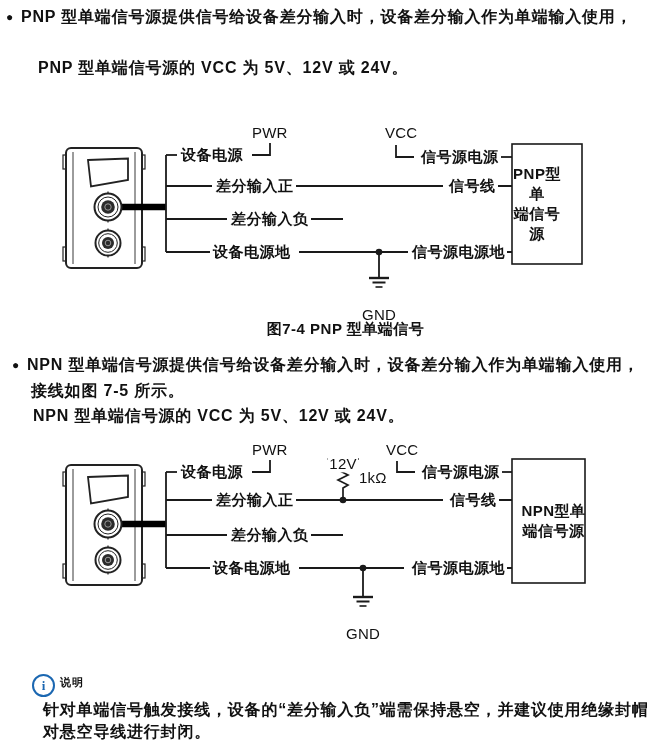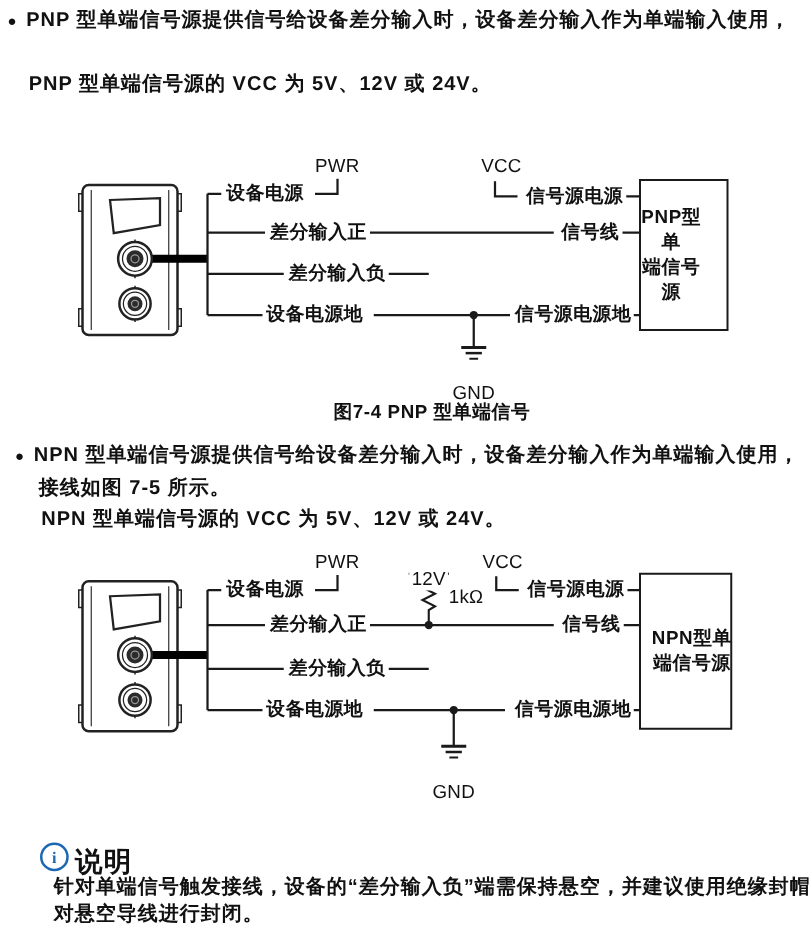--- a/index.html
+++ b/index.html
@@ -28,35 +28,35 @@
     line-height:20px;letter-spacing:0.5px;
   }
   .diagram-svg{position:absolute;left:0;top:0;}
   .diagram{position:absolute;left:0;padding-left:44px;}
   .note-icon{
     position:absolute;left:32px;top:674px;width:19px;height:19px;
     border:2px solid #1b67b1;border-radius:50%;color:#1b67b1;
     display:flex;align-items:center;justify-content:center;
     font-size:13px;font-weight:700;font-family:"Liberation Serif","DejaVu Serif",serif;
   }
-  .note-title{position:absolute;left:60px;top:675px;font-size:22px;font-weight:700;letter-spacing:1px;}
+  .note-title{position:absolute;left:60px;top:675px;font-size:11px;font-weight:700;letter-spacing:1px;}
   .note-body{
     position:absolute;left:43px;top:699px;width:612px;
     font-size:16px;font-weight:600;letter-spacing:0.8px;line-height:22px;
     white-space:normal;
   }
 </style>
 </head>
 <body>
 
 <div class="page">
 
   <span class="abs bullet-char" style="left:6px;top:10px;">●</span>
   <div class="abs body-text" style="left:21px;top:7px;">PNP 型单端信号源提供信号给设备差分输入时，设备差分输入作为单端输入使用，</div>
-  <div class="abs body-text" style="left:23px;top:58px;">PNP 型单端信号源的 VCC 为 5V、12V 或 24V。</div>
+  <div class="abs body-text" style="left:38px;top:58px;">PNP 型单端信号源的 VCC 为 5V、12V 或 24V。</div>
 
   <div class="diagram" style="top:100px;width:647px;height:240px;">
     <svg class="diagram-svg" width="647" height="240" viewBox="0 0 647 240">
 
       <g transform="translate(66,48)" stroke="#222" fill="none">
         <g stroke-width="1.2" fill="#fff">
           <rect x="-3" y="7" width="5" height="14"></rect>
             <rect x="74" y="7" width="5" height="14"></rect>
           <rect x="-3" y="99" width="5" height="14"></rect>
             <rect x="74" y="99" width="5" height="14"></rect>

